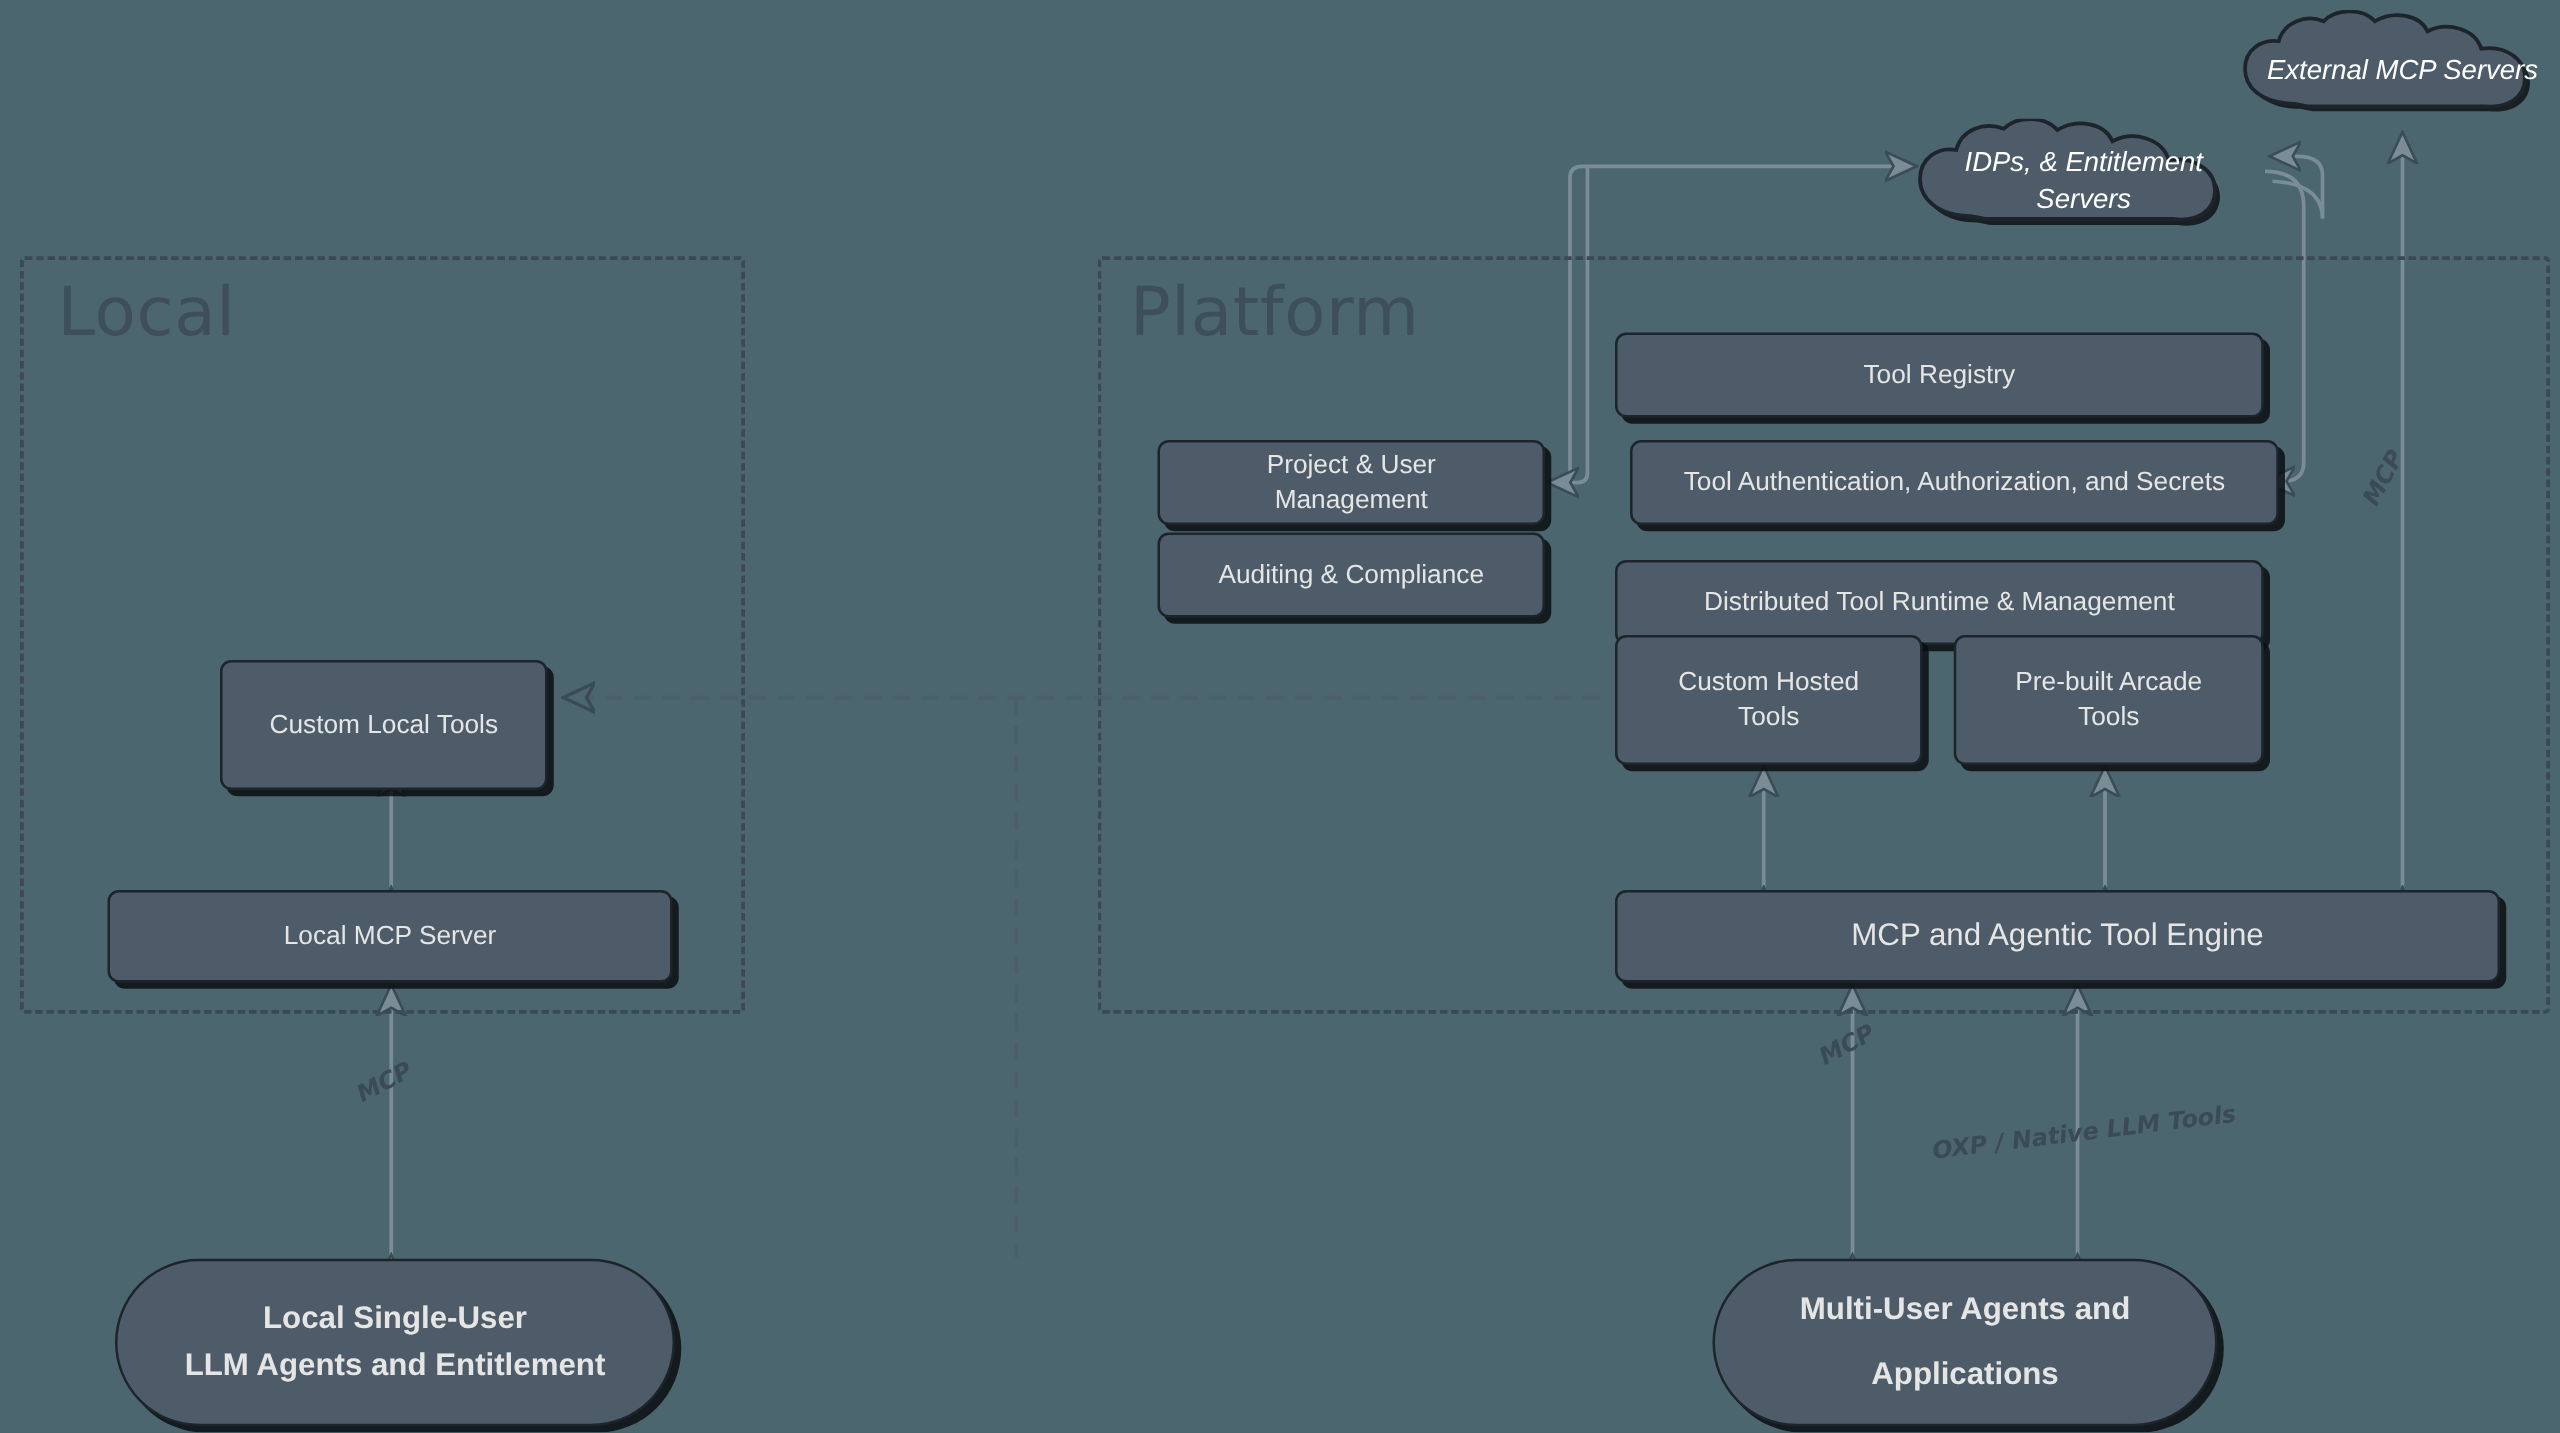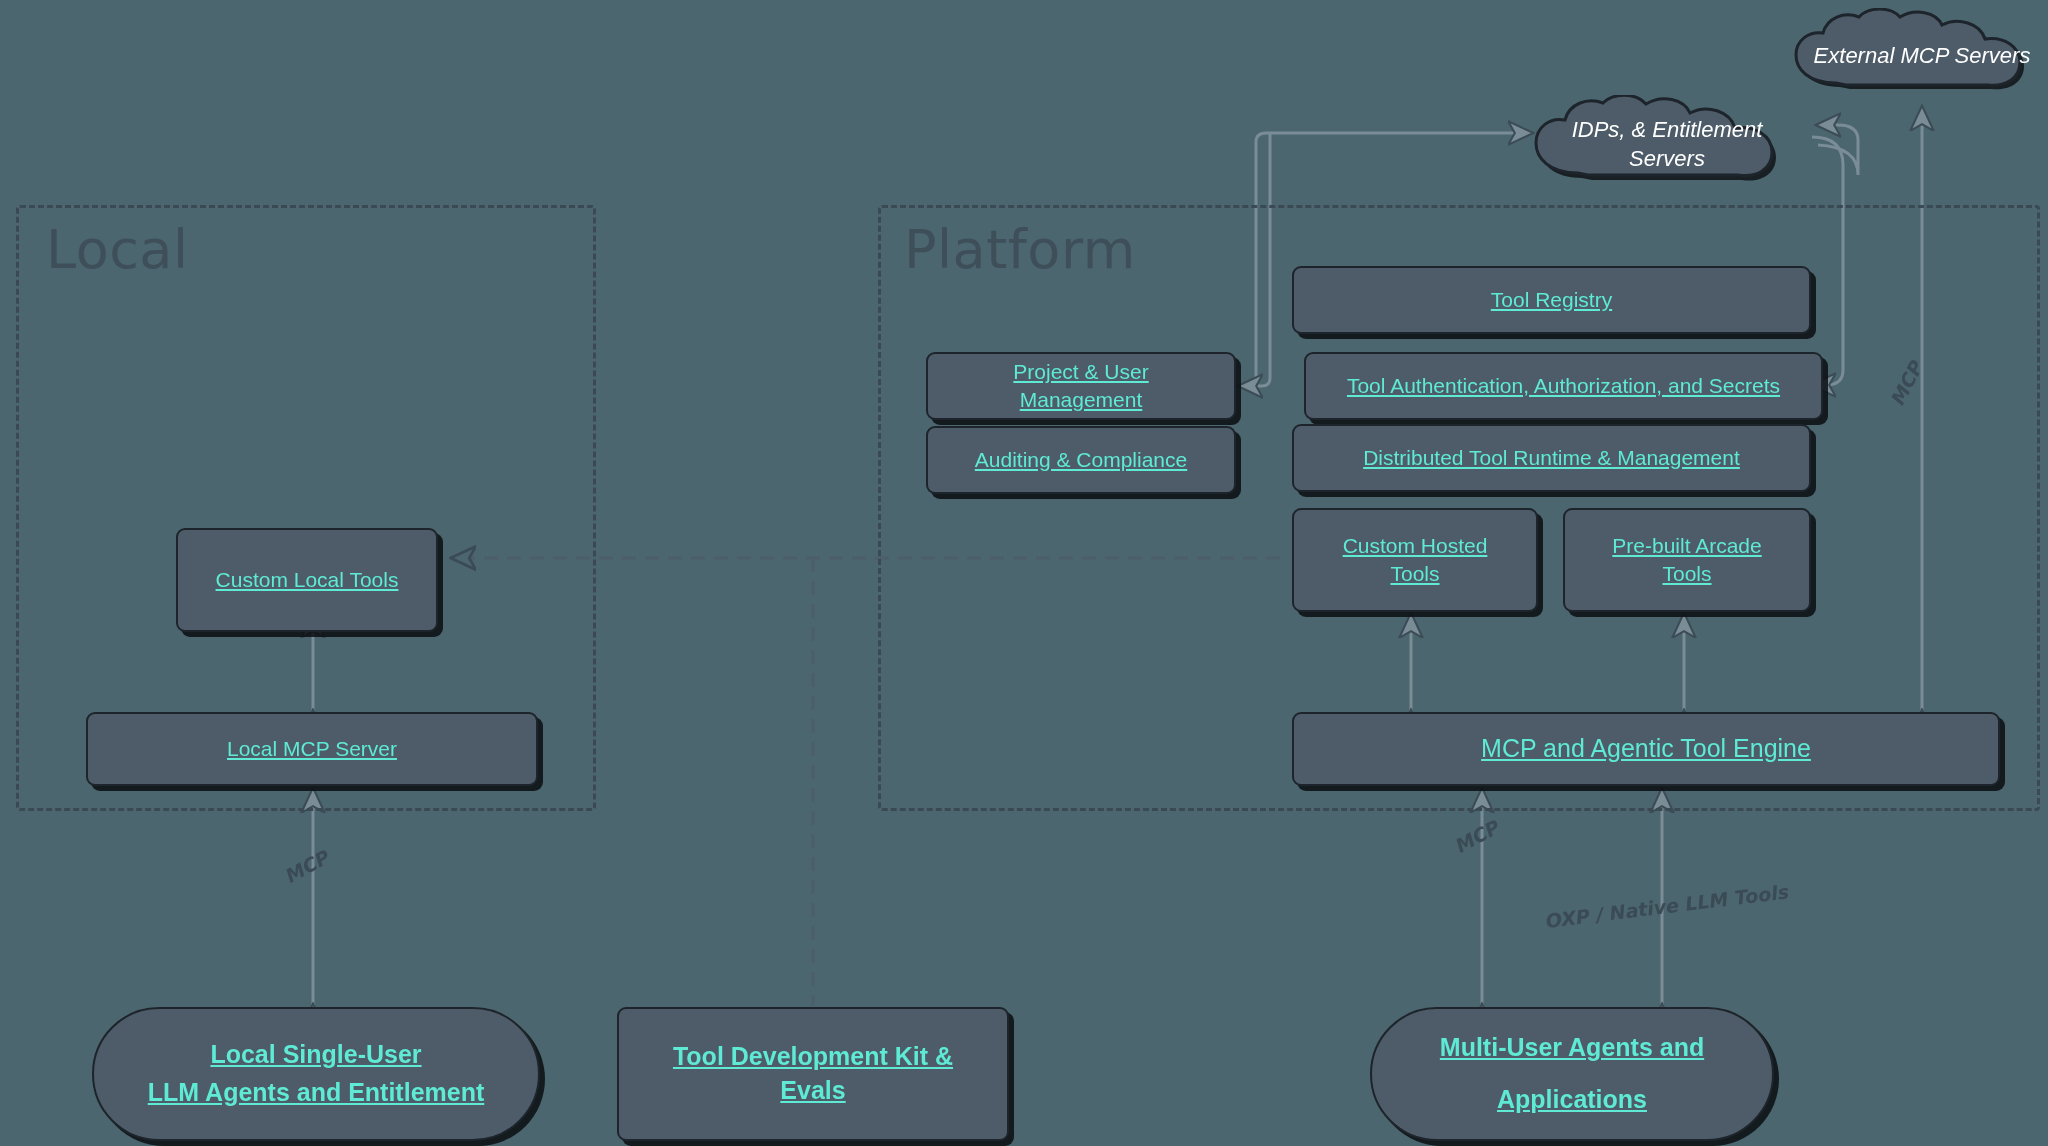--- a/index.html
+++ b/index.html
@@ -49,25 +49,24 @@
     position: absolute;
     box-sizing: border-box;
     background: #4d5c68;
     border: 2px solid #1d242b;
     border-radius: 9px;
     box-shadow: 5px 5px 0 rgba(10,14,18,0.85);
     display: flex;
     align-items: center;
     justify-content: center;
     text-align: center;
-    color: #5eead4;
+    color: #e5e5e5;
     font-size: 21px;
     line-height: 1.35;
     padding: 4px 28px;
-    text-decoration: underline;
   }
   .node.big { font-size: 25px; }
   .node.pill {
     border-radius: 999px;
     font-weight: bold;
     font-size: 25px;
   }
   .node.tdk {
     font-weight: bold;
     font-size: 25px;
@@ -194,41 +193,38 @@
 
   <div class="node" style="left:86px; top:712px; width:452px; height:74px;">
     <span>Local MCP Server</span>
   </div>
 
   <div class="node pill" style="left:92px; top:1007px; width:448px; height:134px; flex-direction:column; gap:4px;">
     <span>Local Single-User</span>
     <span>LLM Agents and Entitlement</span>
   </div>
 
-  <div class="node tdk" style="left:617px; top:1007px; width:392px; height:134px;">
-    <span>Tool Development Kit &amp; Evals</span>
-  </div>
 
   <div class="node" style="left:926px; top:352px; width:310px; height:68px;">
     <span>Project &amp; User Management</span>
   </div>
 
   <div class="node" style="left:926px; top:426px; width:310px; height:68px;">
     <span>Auditing &amp; Compliance</span>
   </div>
 
   <div class="node" style="left:1292px; top:266px; width:519px; height:68px;">
     <span>Tool Registry</span>
   </div>
 
   <div class="node" style="left:1292px; top:352px; width:519px; height:68px;margin-left:12px;">
     <span>Tool Authentication, Authorization, and Secrets</span>
   </div>
 
-  <div class="node" style="left:1292px; top:424px; width:519px; height:68px;">
+  <div class="node" style="left:1292px; top:448px; width:519px; height:68px;">
     <span>Distributed Tool Runtime &amp; Management</span>
   </div>
 
   <div class="node" style="left:1292px; top:508px; width:246px; height:104px;">
     <span>Custom Hosted Tools</span>
   </div>
 
   <div class="node" style="left:1563px; top:508px; width:248px; height:104px;">
     <span>Pre-built Arcade Tools</span>
   </div>

